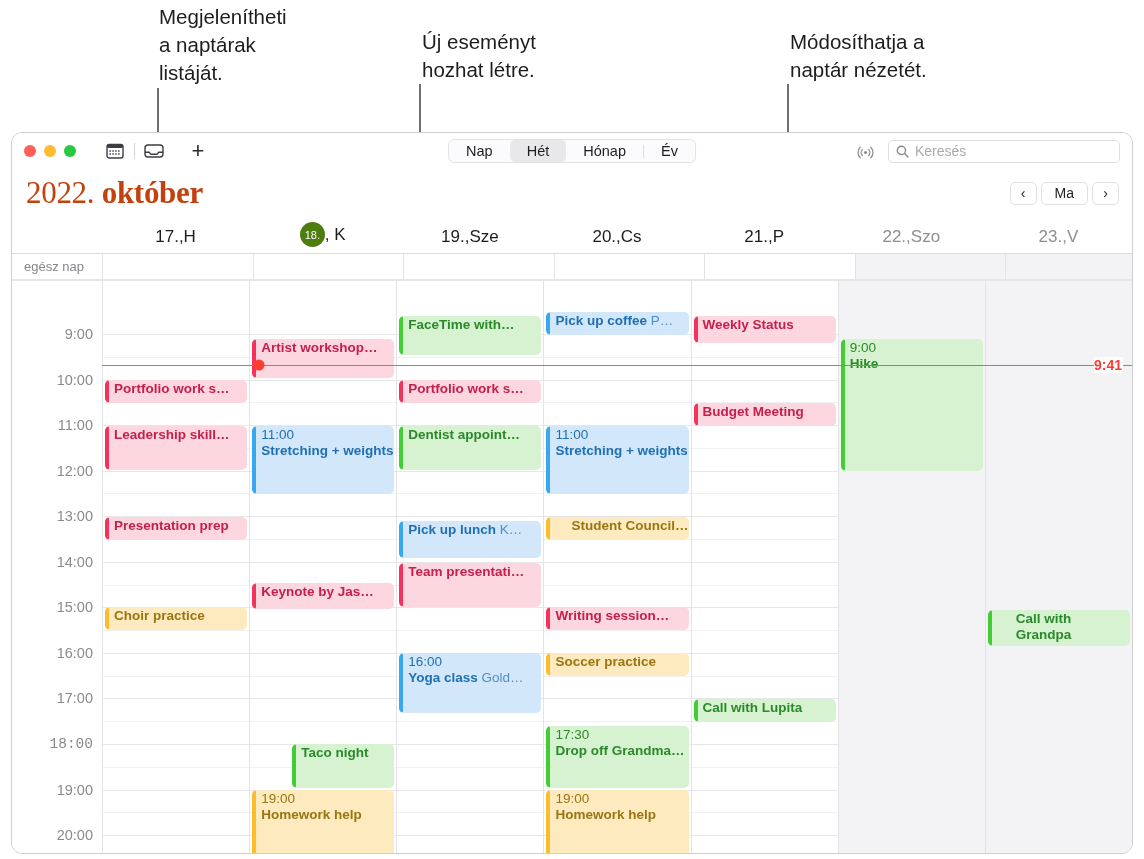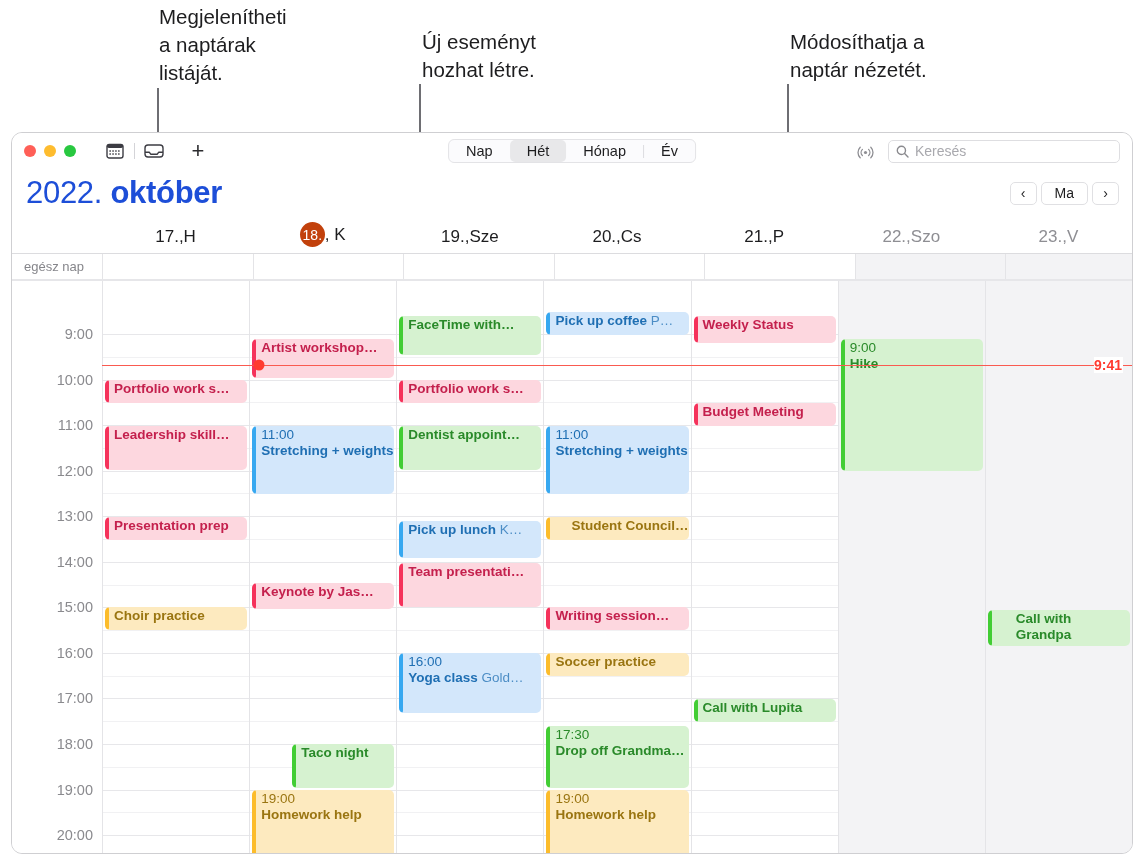--- a/index.html
+++ b/index.html
@@ -96,21 +96,21 @@
   }
   .search-box .ph { font-size: 14px; color: #a9a9ae; }
 
   
   .title-row {
     height: 48px;
     display: flex; align-items: center;
     padding: 0 13px 0 14px;
     position: relative;
   }
-  .big-title { font-size: 31px; letter-spacing: -0.3px; color: #1d4ed8; }
+  .big-title { font-size: 31px; letter-spacing: -0.3px; color: #c2410c; font-family: Liberation Serif, serif; }
   .big-title .yr { font-weight: 400; }
   .big-title .mo { font-weight: 700; }
   .nav-group { margin-left: auto; display: flex; align-items: center; gap: 4px; }
   .nav-btn {
     height: 23px; min-width: 27px;
     border: 1px solid #e0e0e3;
     border-radius: 5px;
     background: #fff;
     display: flex; align-items: center; justify-content: center;
     font-size: 14px; color: #1d1d1f;
@@ -130,22 +130,22 @@
     display: flex; align-items: center; justify-content: center;
     font-size: 17px; color: #1d1d1f;
     padding-bottom: 6px;
     gap: 0px;
   }
   .dh-cell.weekend { color: #8e8e93; }
   .daynum-badge {
     display: inline-flex; align-items: center; justify-content: center;
     min-width: 25px; height: 25px; padding: 0 2px;
     border-radius: 50%;
-    background: #c2410c; color: #fff;
-    font-size: 14px;
+    background: #4d7c0f; color: #fff;
+    font-size: 11px;
   }
 
   
   .allday {
     height: 28px;
     display: flex;
     border-top: 1px solid #dcdcdf;
     border-bottom: 2px solid #e6e6e9;
   }
   .allday-label {
@@ -432,21 +432,21 @@
     <div class="gutter" id="gutter">
         <div class="hour-label" style="top: 53px;">9:00</div>
         <div class="hour-label" style="top: 98.55px;">10:00</div>
         <div class="hour-label" style="top: 144.1px;">11:00</div>
         <div class="hour-label" style="top: 189.65px;">12:00</div>
         <div class="hour-label" style="top: 235.2px;">13:00</div>
         <div class="hour-label" style="top: 280.75px;">14:00</div>
         <div class="hour-label" style="top: 326.3px;">15:00</div>
         <div class="hour-label" style="top: 371.85px;">16:00</div>
         <div class="hour-label" style="top: 417.4px;">17:00</div>
-        <div class="hour-label" style="top: 462.95px;">18:00</div>
+        <div class="hour-label" style="top: 462.95px; font-family: Liberation Mono, monospace;">18:00</div>
         <div class="hour-label" style="top: 508.5px;">19:00</div>
         <div class="hour-label" style="top: 554.05px;">20:00</div>
       </div>
     <div class="now-line" id="nowline" style="top: 84.1258px;"></div>
     <div class="now-dot" id="nowdot" style="top: 84.1258px; left: 247px;"></div>
     <div class="now-label" id="nowlabel" style="top: 84.1258px;">9:41</div>
   </div>
 </div>
 
 </body></html>

